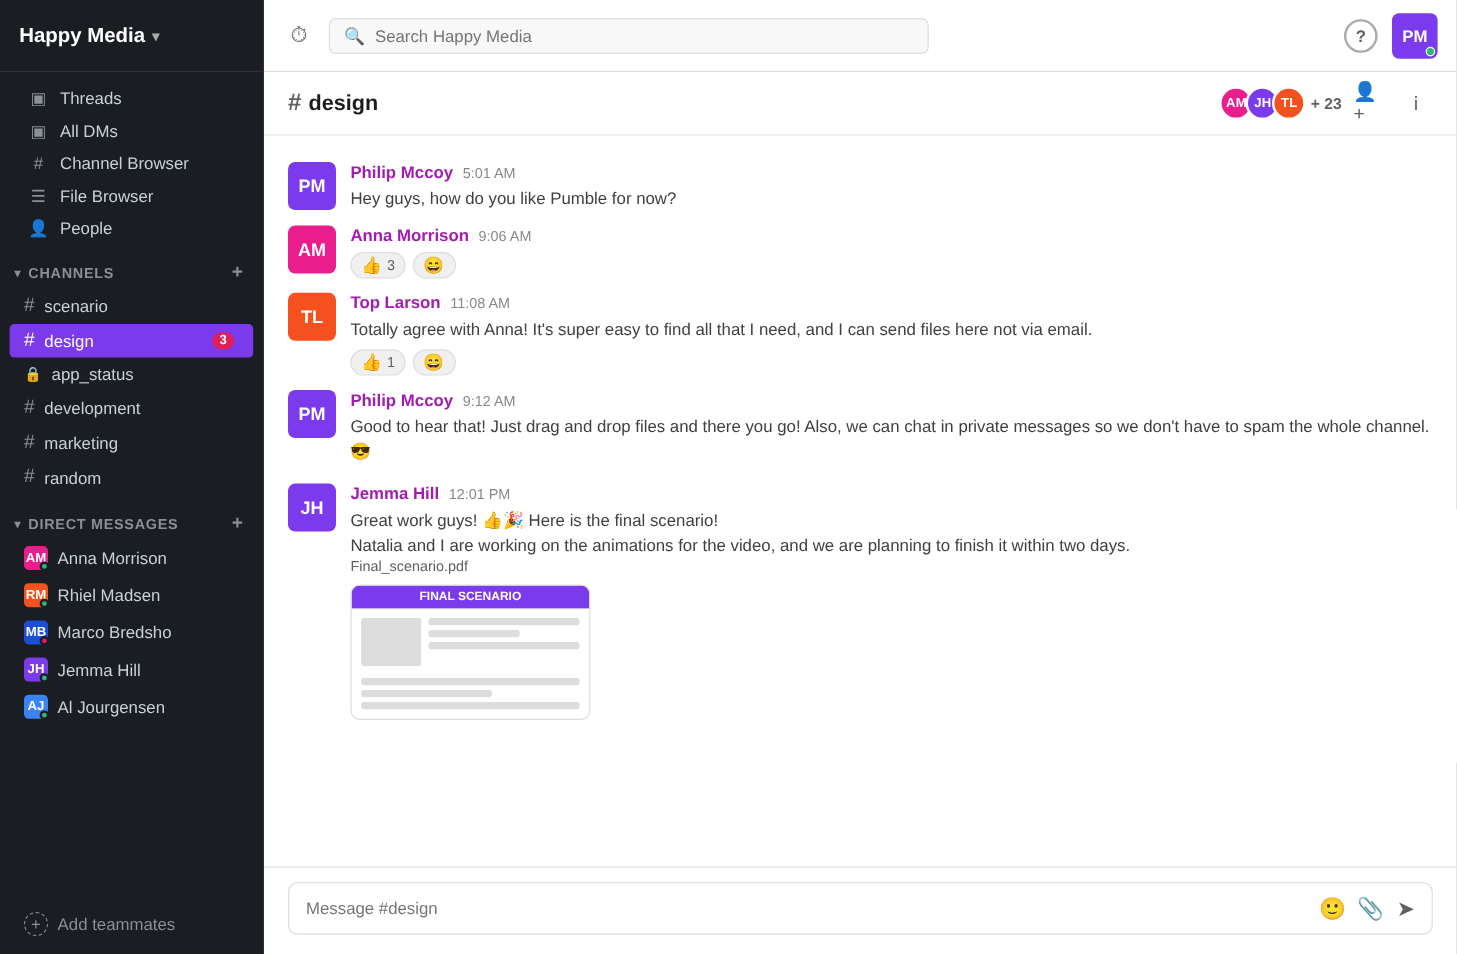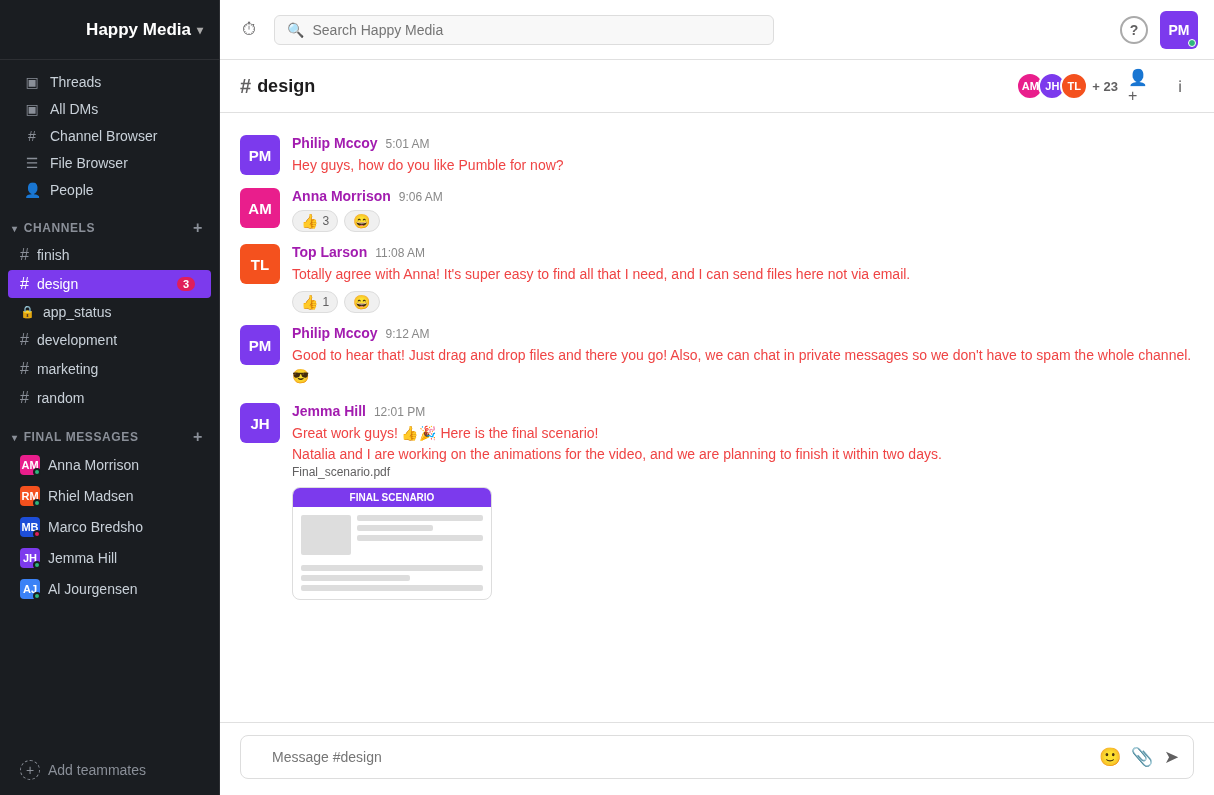--- a/index.html
+++ b/index.html
@@ -1,20 +1,20 @@
 <!DOCTYPE html>
 <html><head>
   <meta charset="utf-8">
   <style>
     * { box-sizing: border-box; margin: 0; padding: 0; }
     body { font-family: -apple-system, BlinkMacSystemFont, 'Segoe UI', sans-serif; display: flex; height: 795px; width: 1214px; overflow: hidden; background: #1a1d21; }
 
     
     #sidebar { width: 220px; background: #1a1d21; color: #c9d1d9; display: flex; flex-direction: column; height: 100%; border-right: 1px solid #2d2f33; }
-    #sidebar-header { padding: 12px 16px; display: flex; align-items: center; justify-content: flex-end; border-bottom: 1px solid #2d2f33; height: 60px; }
+    #sidebar-header { padding: 12px 16px; display: flex; align-items: center; justify-content: flex-start; border-bottom: 1px solid #2d2f33; height: 60px; }
     #workspace-name { color: #fff; font-weight: 700; font-size: 17px; display: flex; align-items: center; gap: 6px; cursor: pointer; }
     #workspace-name .chevron { font-size: 12px; color: #aaa; }
     #sidebar-nav { padding: 8px 0; }
     .nav-item { display: flex; align-items: center; gap: 10px; padding: 5px 16px; font-size: 14px; color: #c9d1d9; cursor: pointer; border-radius: 4px; margin: 1px 8px; }
     .nav-icon { font-size: 14px; color: #8a8f98; width: 16px; text-align: center; }
 
     
     .section-header { display: flex; align-items: center; justify-content: space-between; padding: 8px 16px 4px 12px; font-size: 12px; font-weight: 700; color: #8a8f98; letter-spacing: 0.05em; cursor: pointer; }
     .section-add { color: #8a8f98; font-size: 16px; cursor: pointer; line-height: 1; }
     .channel-item { display: flex; align-items: center; gap: 8px; padding: 5px 16px 5px 12px; font-size: 14px; color: #c9d1d9; cursor: pointer; border-radius: 4px; margin: 1px 8px; position: relative; }
@@ -58,21 +58,21 @@
     .header-icon-btn { width: 28px; height: 28px; display: flex; align-items: center; justify-content: center; color: #616061; cursor: pointer; border-radius: 4px; font-size: 16px; }
 
     
     #messages-area { flex: 1; overflow-y: auto; padding: 16px 20px; display: flex; flex-direction: column; gap: 4px; background: #fff; }
     .message-group { display: flex; gap: 12px; padding: 6px 0; }
     .avatar-lg { width: 40px; height: 40px; border-radius: 6px; flex-shrink: 0; display: flex; align-items: center; justify-content: center; font-size: 15px; color: #fff; font-weight: 700; }
     .message-content { flex: 1; }
     .message-meta { display: flex; align-items: baseline; gap: 8px; margin-bottom: 4px; }
     .message-author { font-weight: 700; font-size: 14px; color: #a21caf; }
     .message-time { font-size: 12px; color: #888; }
-    .message-text { font-size: 14px; color: #ef4444; line-height: 1.5; }
+    .message-text { font-size: 14px; color: #404040; line-height: 1.5; }
     .reactions { display: flex; gap: 6px; margin-top: 6px; }
     .reaction { display: flex; align-items: center; gap: 4px; background: #f0f0f0; border: 1px solid #ddd; border-radius: 16px; padding: 2px 8px; font-size: 13px; cursor: pointer; }
     .reaction .emoji { font-size: 14px; }
     .reaction .count { font-size: 12px; color: #616061; }
 
     .date-divider { display: flex; align-items: center; gap: 12px; margin: 12px 0; color: #888; font-size: 13px; }
     .date-divider::before, .date-divider::after { content: ''; flex: 1; height: 1px; background: #e0e0e0; }
 
     .attachment { margin-top: 8px; border: 1px solid #ddd; border-radius: 8px; overflow: hidden; width: 200px; cursor: pointer; }
     .attachment-label { font-size: 12px; color: #616061; margin-bottom: 4px; }
@@ -133,21 +133,21 @@
     <div class="section-header">
       <div style="display:flex;align-items:center;gap:6px;">
         <span style="font-size:10px;">▾</span>
         <span>CHANNELS</span>
       </div>
       <span class="section-add">+</span>
     </div>
     <div id="channels-list">
         <div class="channel-item">
     <span class="hash">#</span>
-    <span>finish</span>
+    <span>scenario</span>
 
   </div>
         <div class="channel-item active">
     <span class="hash">#</span>
     <span>design</span>
     <span class="badge">3</span>
   </div>
         <div class="channel-item">
     <span class="lock">🔒</span>
     <span>app_status</span>
@@ -168,21 +168,21 @@
     <span>random</span>
 
   </div>
       </div>
   </div>
 
   <div style="margin-top:8px;">
     <div class="section-header">
       <div style="display:flex;align-items:center;gap:6px;">
         <span style="font-size:10px;">▾</span>
-        <span>FINAL MESSAGES</span>
+        <span>DIRECT MESSAGES</span>
       </div>
       <span class="section-add">+</span>
     </div>
     <div id="dm-list">
         <div class="dm-item">
     <div class="dm-avatar-wrap">
       <div class="avatar-sm" style="background:#e91e8c;border-radius:4px;">AM</div>
       <span class="status-dot" style="background:#2eb67d;"></span>
     </div>
     <span>Anna Morrison</span>
@@ -354,19 +354,19 @@
               <div class="preview-line"></div>
             </div>
           </div>
         </div>
       </div>
     </div>
   </div>
 
   <div id="message-input-area">
     <div id="message-input-wrap">
-      <input type="text" style="flex: 1 1 0%; border: none; outline: none; font-size: 14px; color: #1d4ed8; margin-left: 17px;" placeholder="Message #design">
+      <input type="text" style="flex: 1 1 0%; border: none; outline: none; font-size: 14px; color: #1d4ed8;" placeholder="Message #design">
       <span class="input-icon">🙂</span>
       <span class="input-icon">📎</span>
       <span class="send-btn">➤</span>
     </div>
   </div>
 </div>
 
 </body></html>

